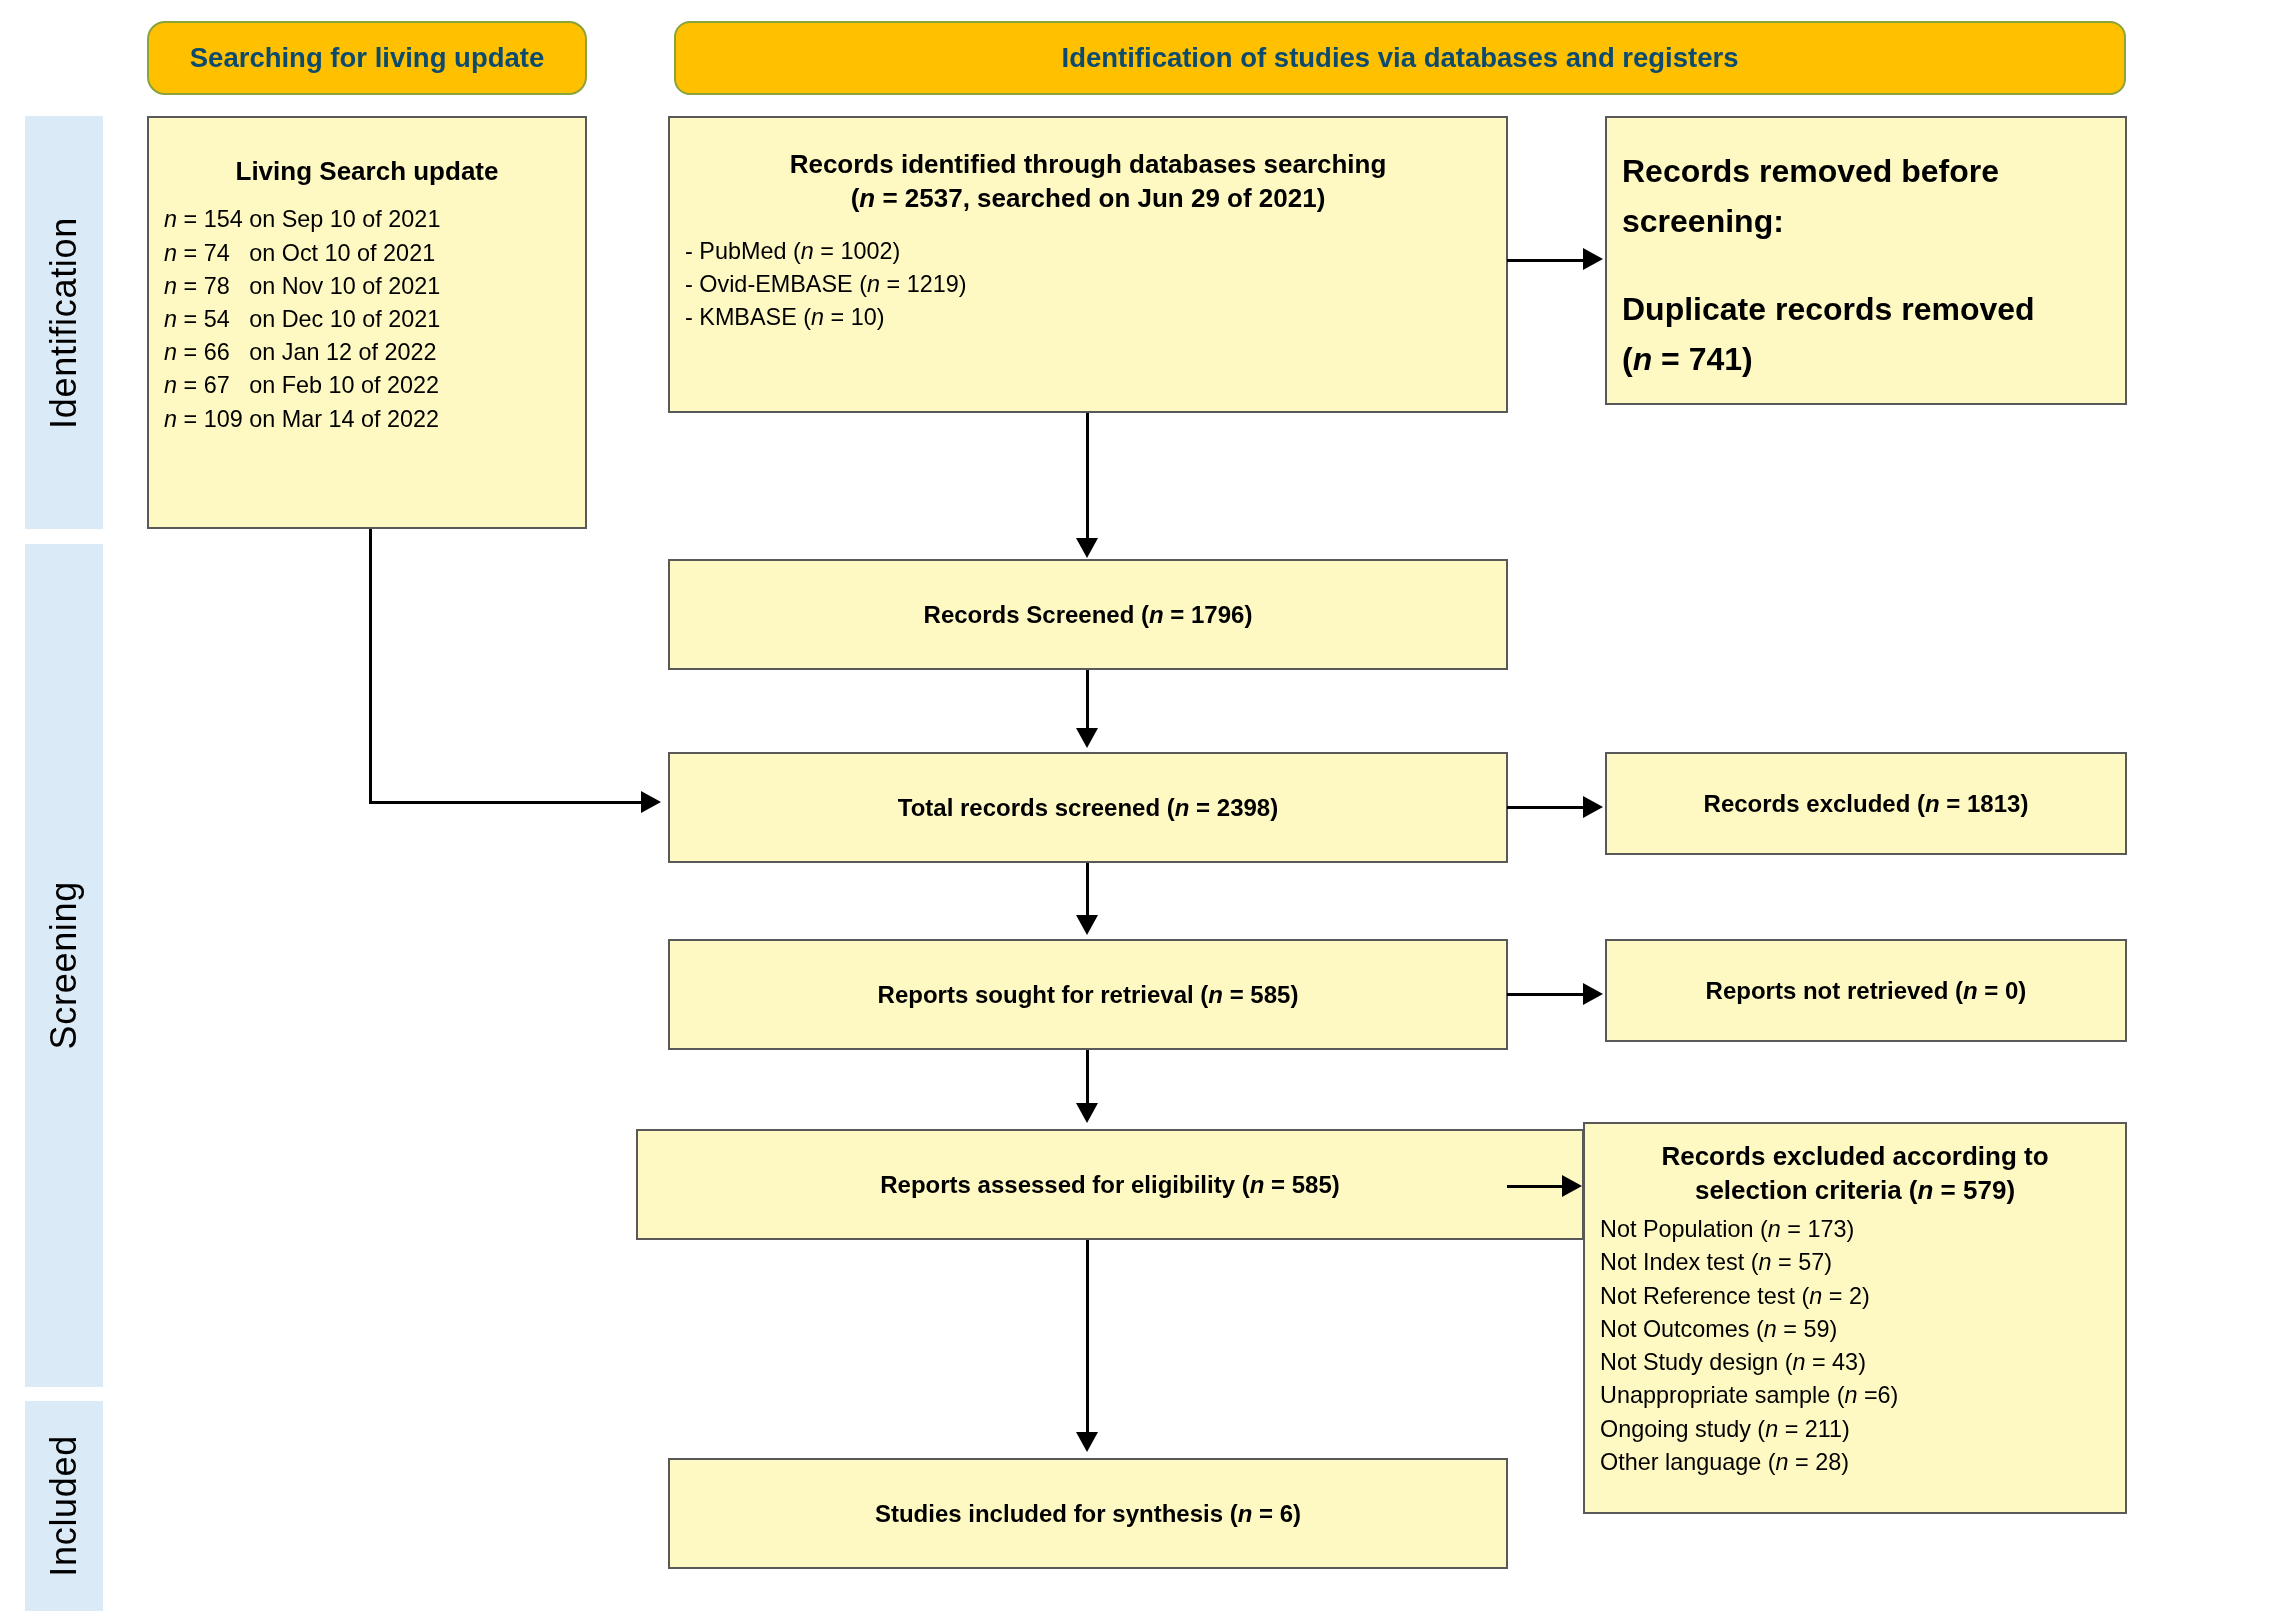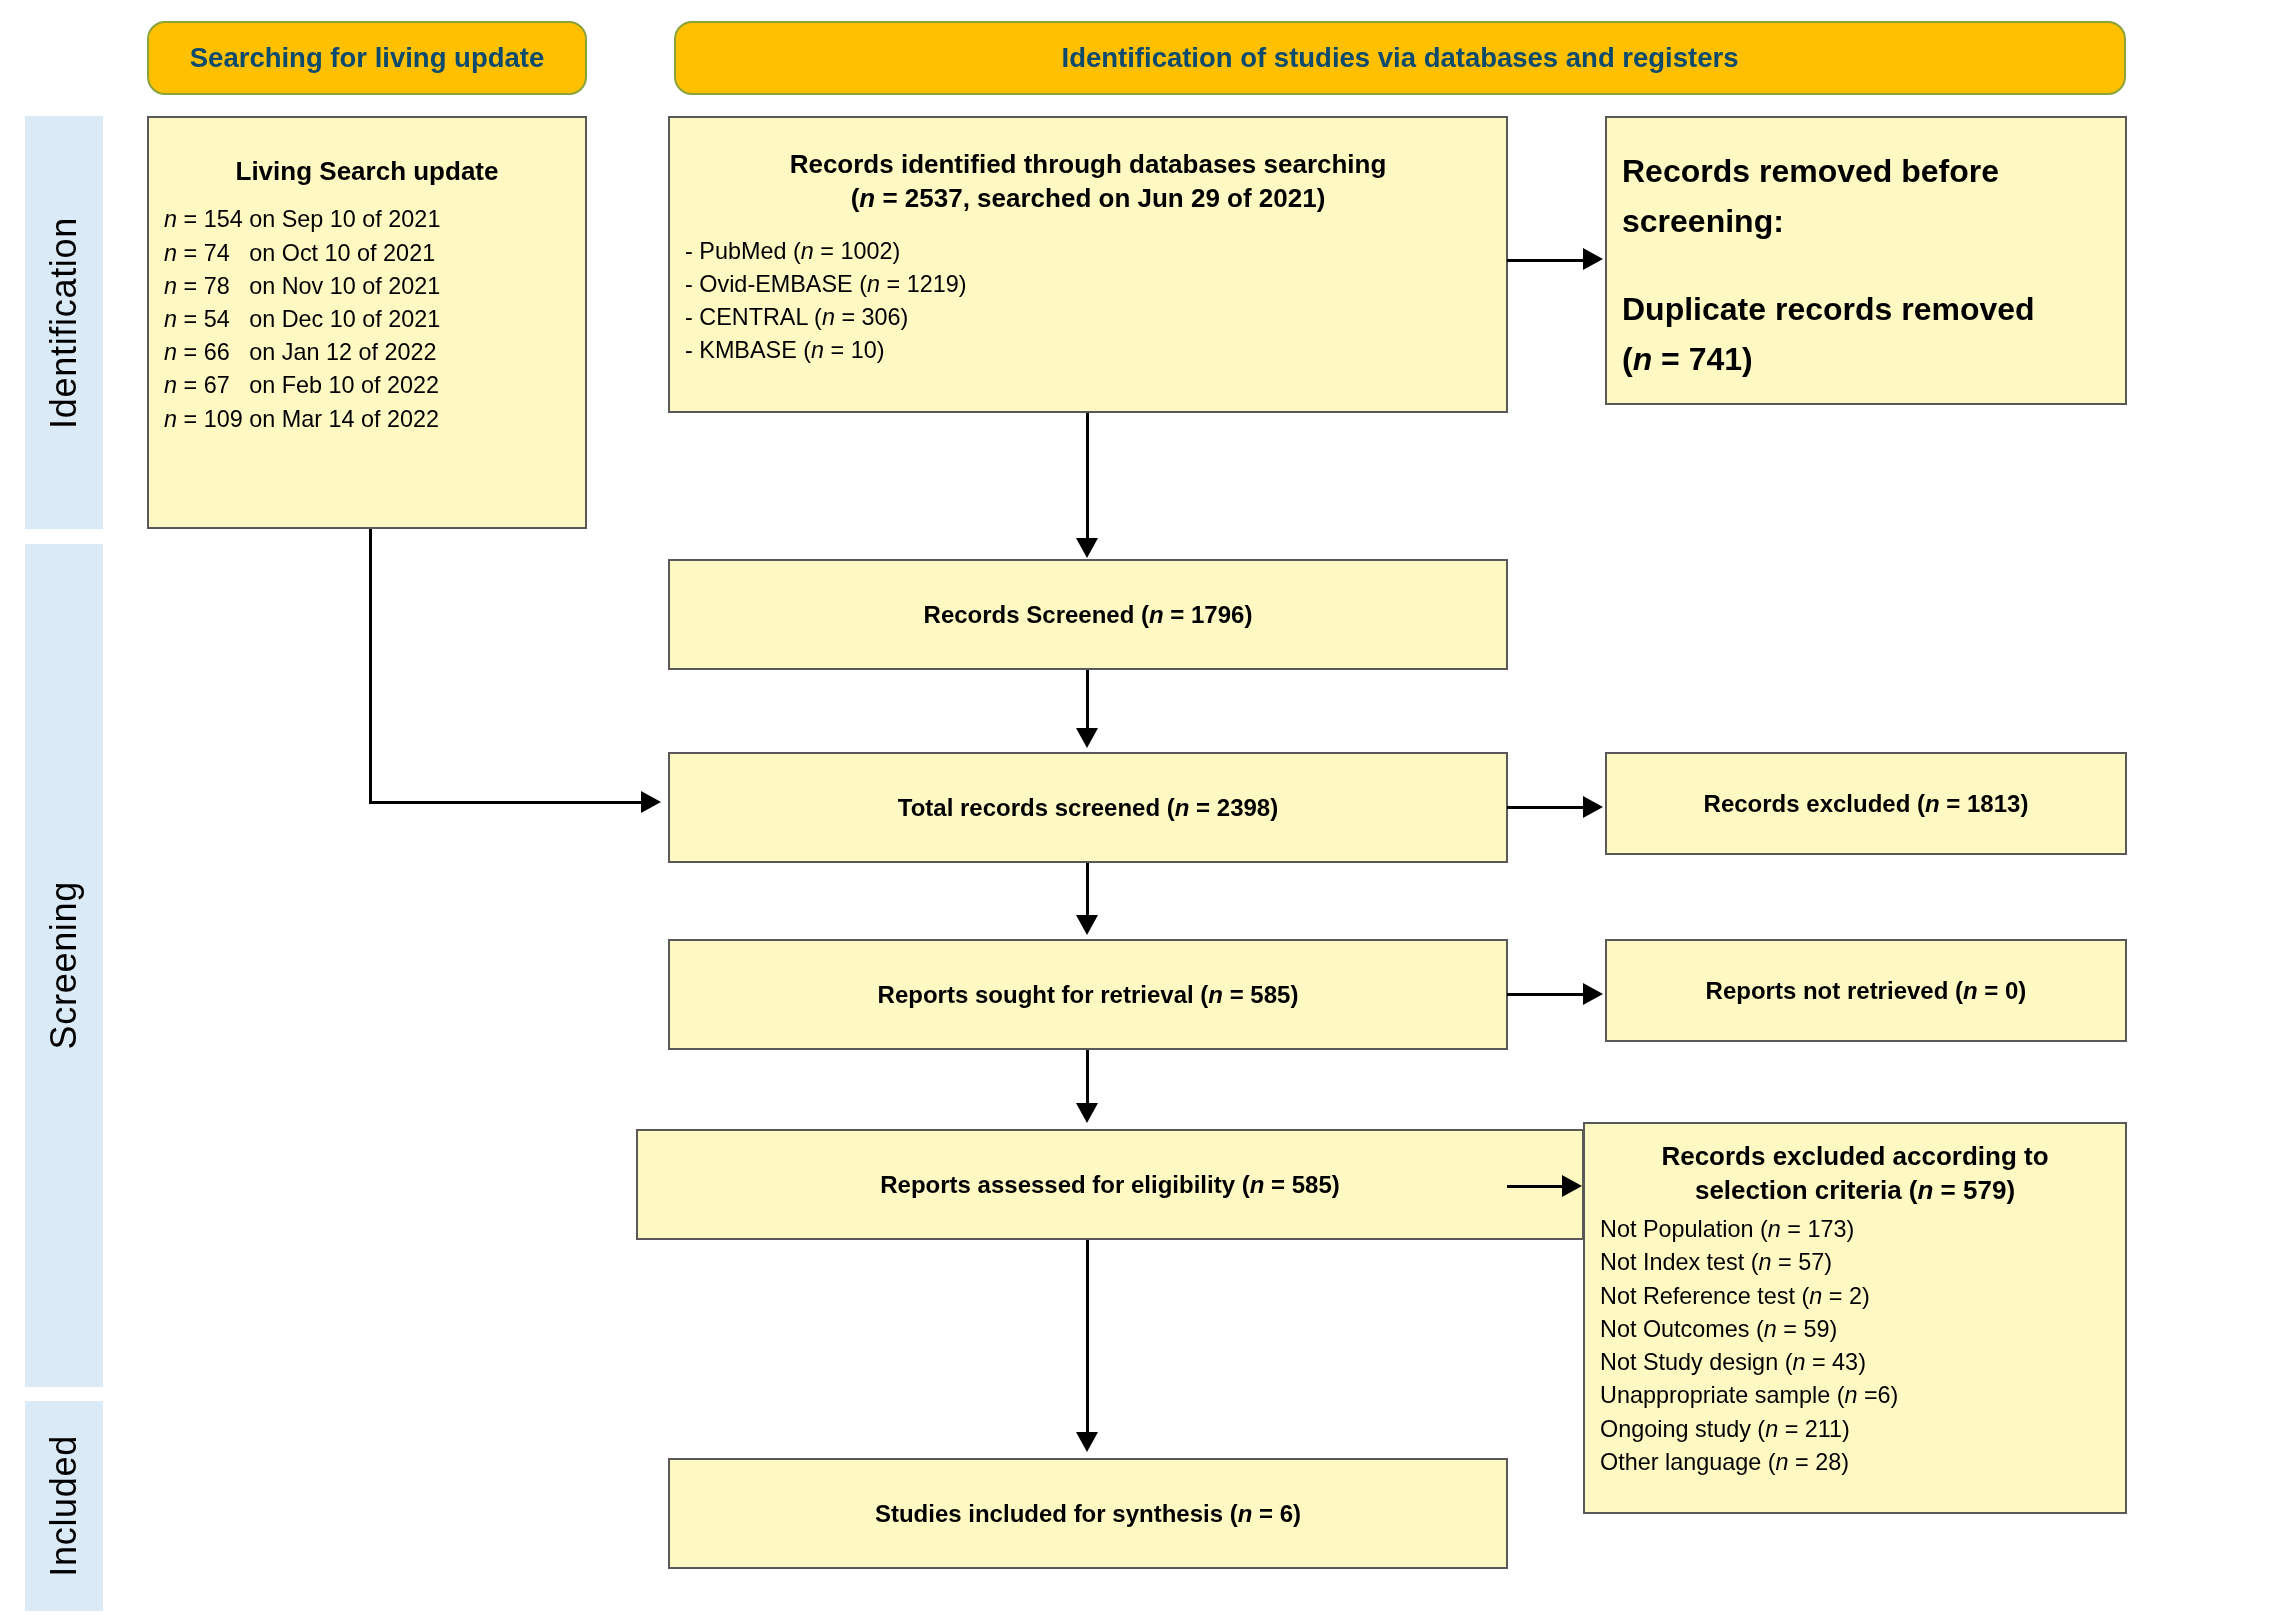--- a/index.html
+++ b/index.html
@@ -29,21 +29,21 @@
     display: flex;
     align-items: center;
     justify-content: center;
     font-weight: bold;
     color: #0c4a6e;
     text-align: center;
     box-sizing: border-box;
     padding: 0 12.4px;
   }
   #banner-living   { left: 147px;  top: 20.6px;  width: 440px;  height: 74px; font-size: 27.5px; }
-  #banner-identify { left: 674px;  top: 20.6px;  width: 1452px; height: 74px; font-size: 27.5px; }
+  #banner-identify { left: 674px;  top: 20.6px;  width: 1452px; height: 74px; font-size: 27.5px; border-radius: 16px; }
 
   
   .stage-label {
     position: absolute;
     left: 25px;
     width: 78px;
     background: #DBEAF7;
     box-sizing: border-box;
     display: flex;
     align-items: center;
@@ -201,21 +201,20 @@
     <div class="listline"><i>n</i> = 66&nbsp;&nbsp;&nbsp;on Jan 12 of 2022</div>
     <div class="listline"><i>n</i> = 67&nbsp;&nbsp;&nbsp;on Feb 10 of 2022</div>
     <div class="listline"><i>n</i> = 109 on Mar 14 of 2022</div>
   </div>
 
   <div class="box" id="box-records-ident">
     <div class="box-title">Records identified through databases searching</div>
     <div class="box-title" style="margin-bottom:19px;">(<i>n</i> = 2537, searched on Jun 29 of 2021)</div>
     <div class="listline">- PubMed (<i>n</i> = 1002)</div>
     <div class="listline">- Ovid-EMBASE (<i>n</i> = 1219)</div>
-    <div class="listline">- CENTRAL (<i>n</i> = 306)</div>
     <div class="listline">- KMBASE (<i>n</i> = 10)</div>
   </div>
 
   <div class="box" id="box-removed-before">
     <div class="box-left-text">Records removed before</div>
     <div class="box-left-text" style="margin-bottom:39px;">screening:</div>
     <div class="box-left-text">Duplicate records removed</div>
     <div class="box-left-text">(<i>n</i> = 741)</div>
   </div>
 

